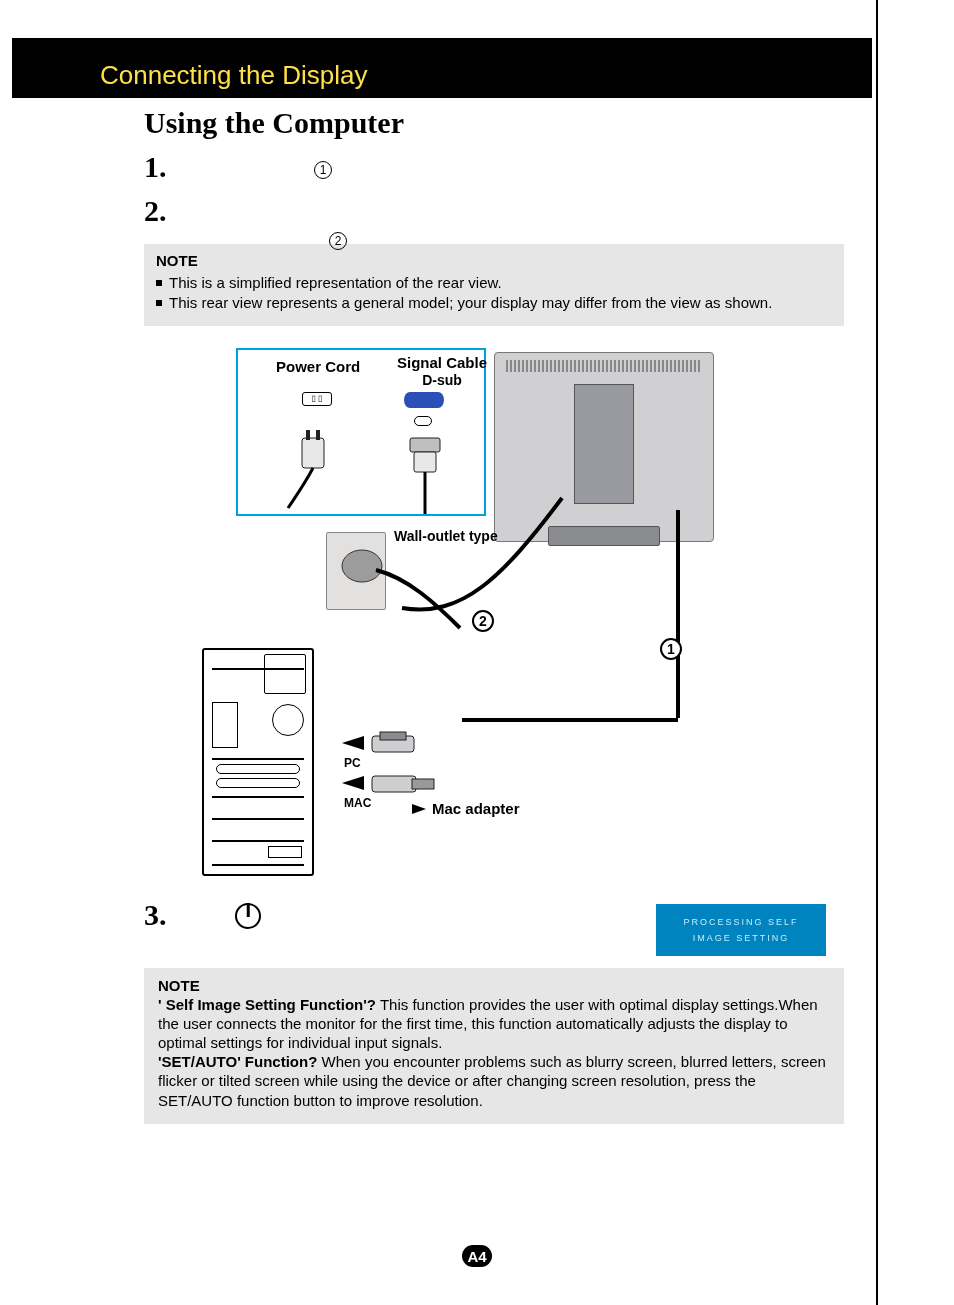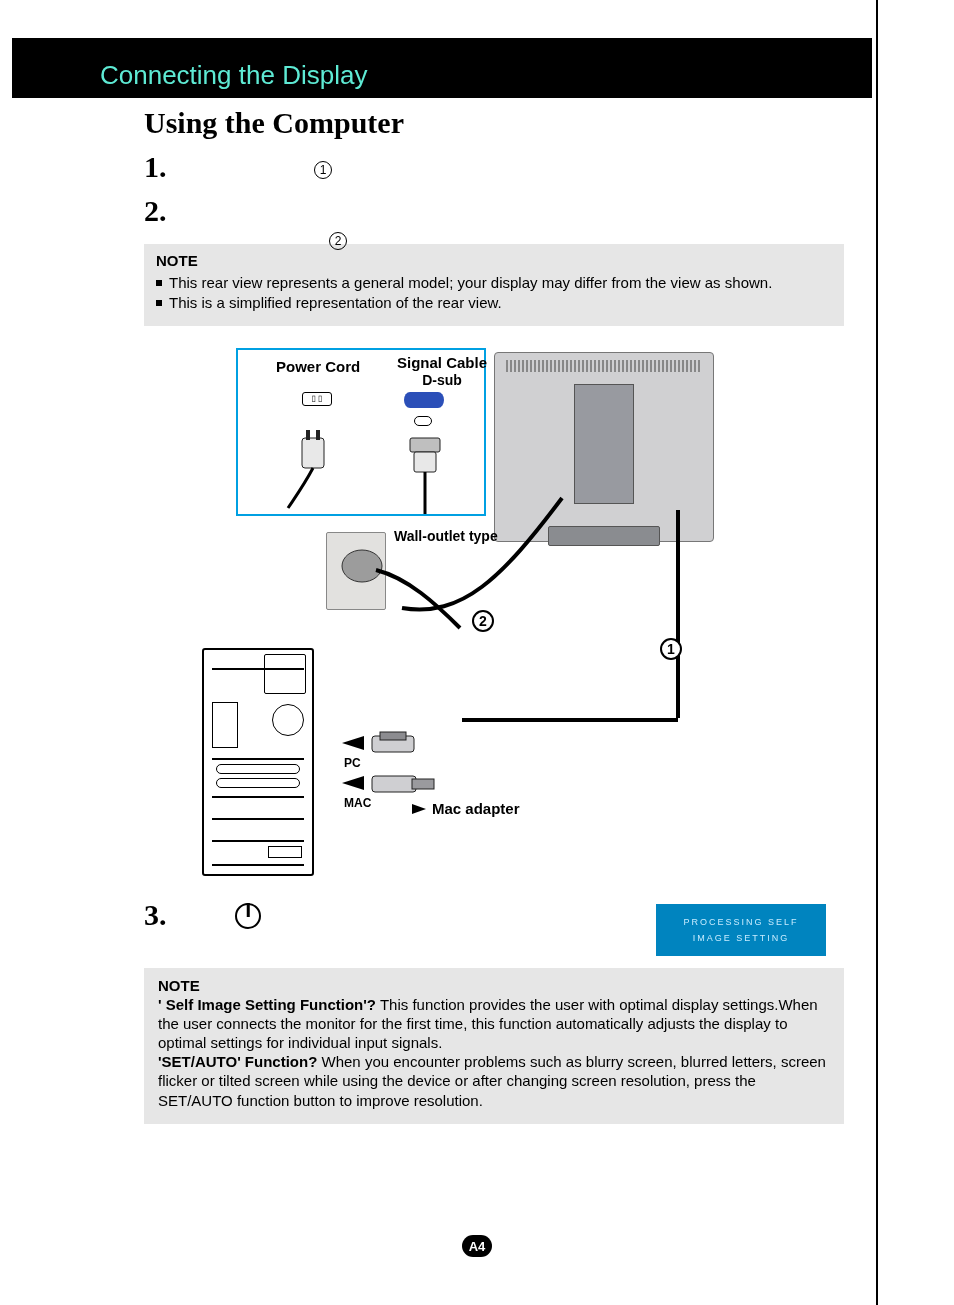--- a/index.html
+++ b/index.html
@@ -1,20 +1,20 @@
 <!DOCTYPE html>
 <html><head>
 <meta charset="utf-8">
 <style>
   * { box-sizing: border-box; margin: 0; padding: 0; }
   body { width: 954px; height: 1305px; background: #fff; font-family: Arial, Helvetica, sans-serif; position: relative; }
 
   
   .header-bar { position: absolute; left: 12px; top: 38px; width: 860px; height: 60px; background: #000; }
-  .header-title { color: #5eead4; font-size: 26px; font-weight: 400; padding: 22px 12px 0 88px; }
+  .header-title { color: #fde047; font-size: 26px; font-weight: 400; padding: 22px 12px 0 88px; }
 
   
   .vrule { position: absolute; top: 0; left: 876px; width: 2px; height: 1305px; background: #000; }
 
   
   .content { position: absolute; left: 144px; top: 106px; width: 700px; }
 
   .subtitle { font-family: Georgia, 'Times New Roman', serif; font-weight: 700; font-size: 30px; margin-bottom: 10px; }
 
   .steps { font-family: Georgia, 'Times New Roman', serif; font-size: 30px; font-weight: 700; }
@@ -34,21 +34,21 @@
   .step3-row { position: relative; }
   .power-icon { display:inline-block; position:relative; width:26px; height:26px; border:2.5px solid #000; border-radius:50%; vertical-align: -4px; }
   .power-icon:after { content:""; position:absolute; left:50%; top:-2px; width:2.5px; height:14px; background:#000; transform:translateX(-50%); }
 
   .blue-box { position:absolute; right: 18px; top: 6px; width:170px; background:#0084bf; color:#c7ecff; font-size:9px; letter-spacing:2px; text-align:center; padding:10px 6px; line-height:1.8; font-weight:400; }
 
   
   .note-box2 { background:#e6e6e6; width:700px; padding:8px 14px 14px 14px; font-size:15px; line-height:1.28; margin-top: 36px; }
 
   
-  .pagebadge { position:absolute; left:50%; bottom:48px; transform:translateX(-50%); width:30px; height:22px; background:#000; border-radius:11px; color:#fff; font-size:13px; font-weight:700; display:flex; align-items:center; justify-content:center; }
+  .pagebadge { position:absolute; left:50%; bottom:38px; transform:translateX(-50%); width:30px; height:22px; background:#000; border-radius:11px; color:#fff; font-size:15px; font-weight:700; display:flex; align-items:center; justify-content:center; }
 
   
   .dlabel { position:absolute; font-weight:700; font-size:15px; }
   .dtext { position:absolute; font-size:13px; font-style:italic; line-height:1.25; }
   .circnum { position:absolute; width:22px; height:22px; border:2px solid #000; border-radius:50%; background:#fff; font-size:14px; font-weight:700; display:flex; align-items:center; justify-content:center; }
   .pcmac { position:absolute; font-size:12px; font-weight:700; }
 
   
   .panel-blue { position:absolute; border:2px solid #00a0e2; }
   .mon-body { position:absolute; background:#d0d0d2; border:1px solid #777; }
@@ -82,25 +82,25 @@
     <div class="step-row">
       <span>2.</span>
       <span class="circ" style="margin-left:155px; margin-top:10px; transform:translateY(22px);">2</span>
     </div>
   </div>
 
   <div class="note-box">
     <div class="note-title">NOTE</div>
     <div class="bullet">
       <span class="sq"></span>
-      <span>This rear view represents a general model; your display may differ from the view as shown.</span>
+      <span>This is a simplified representation of the rear view.</span>
     </div>
     <div class="bullet">
       <span class="sq"></span>
-      <span>This is a simplified representation of the rear view.</span>
+      <span>This rear view represents a general model; your display may differ from the view as shown.</span>
     </div>
   </div>
 
   <div class="diagram">
 
     <div class="panel-blue" style="left:92px; top:10px; width:250px; height:168px;"></div>
 
     <div class="dlabel" style="left:132px; top:20px;">Power Cord</div>
     <div class="dlabel" style="left:248px; top:16px; text-align:center; width:100px;">
       <span>Signal Cable</span><br>

